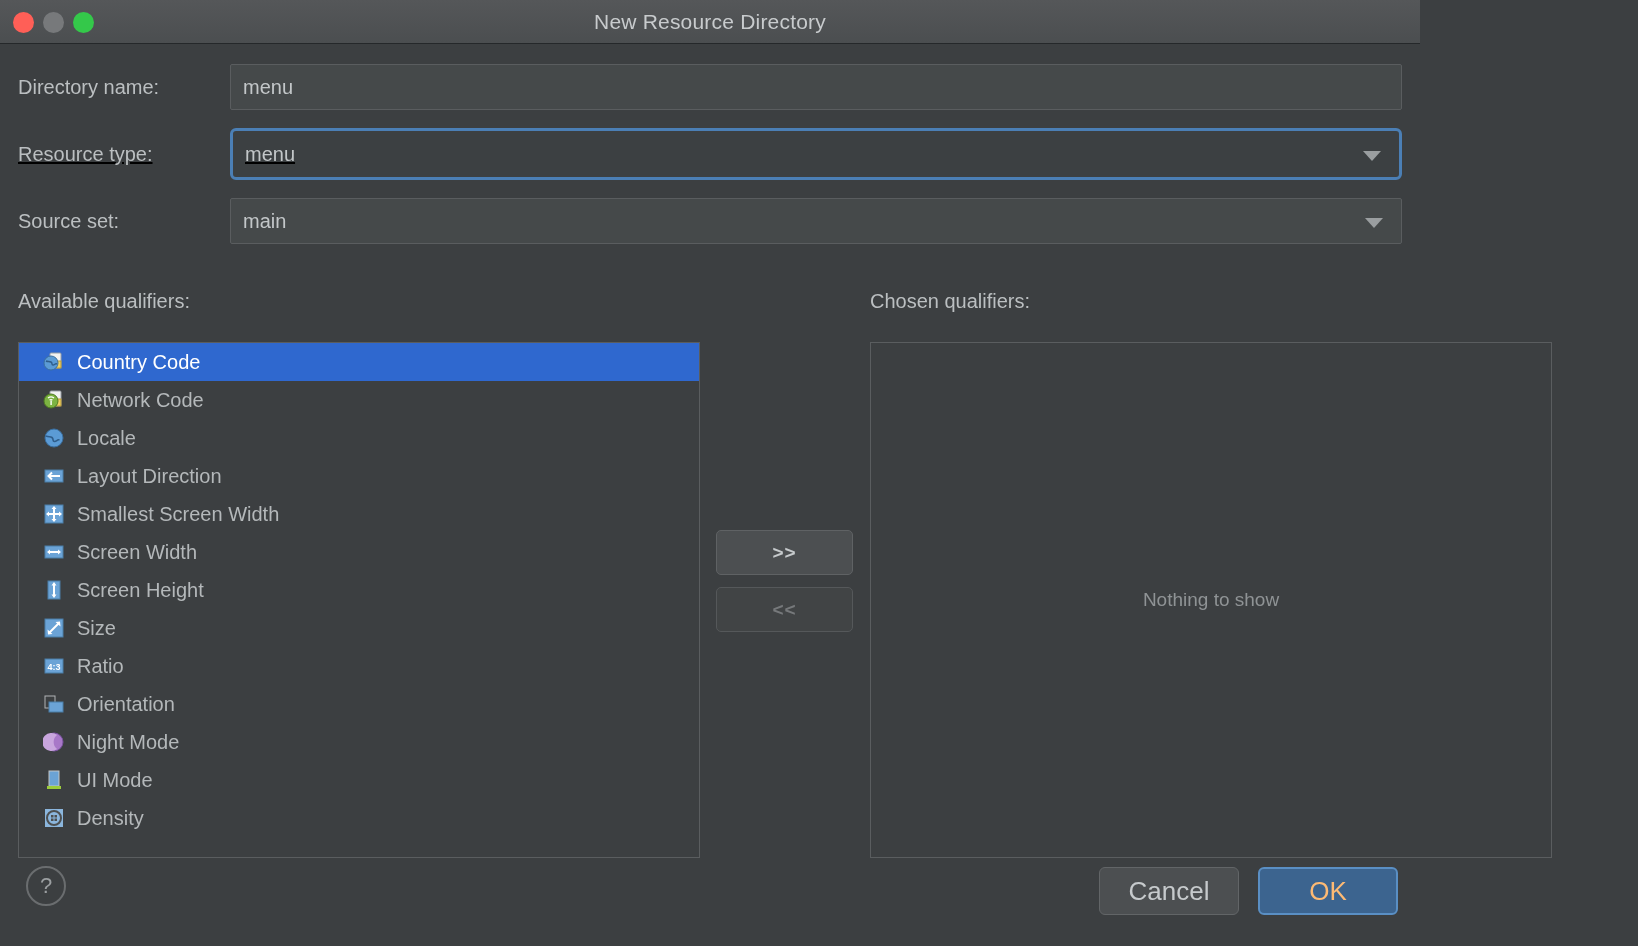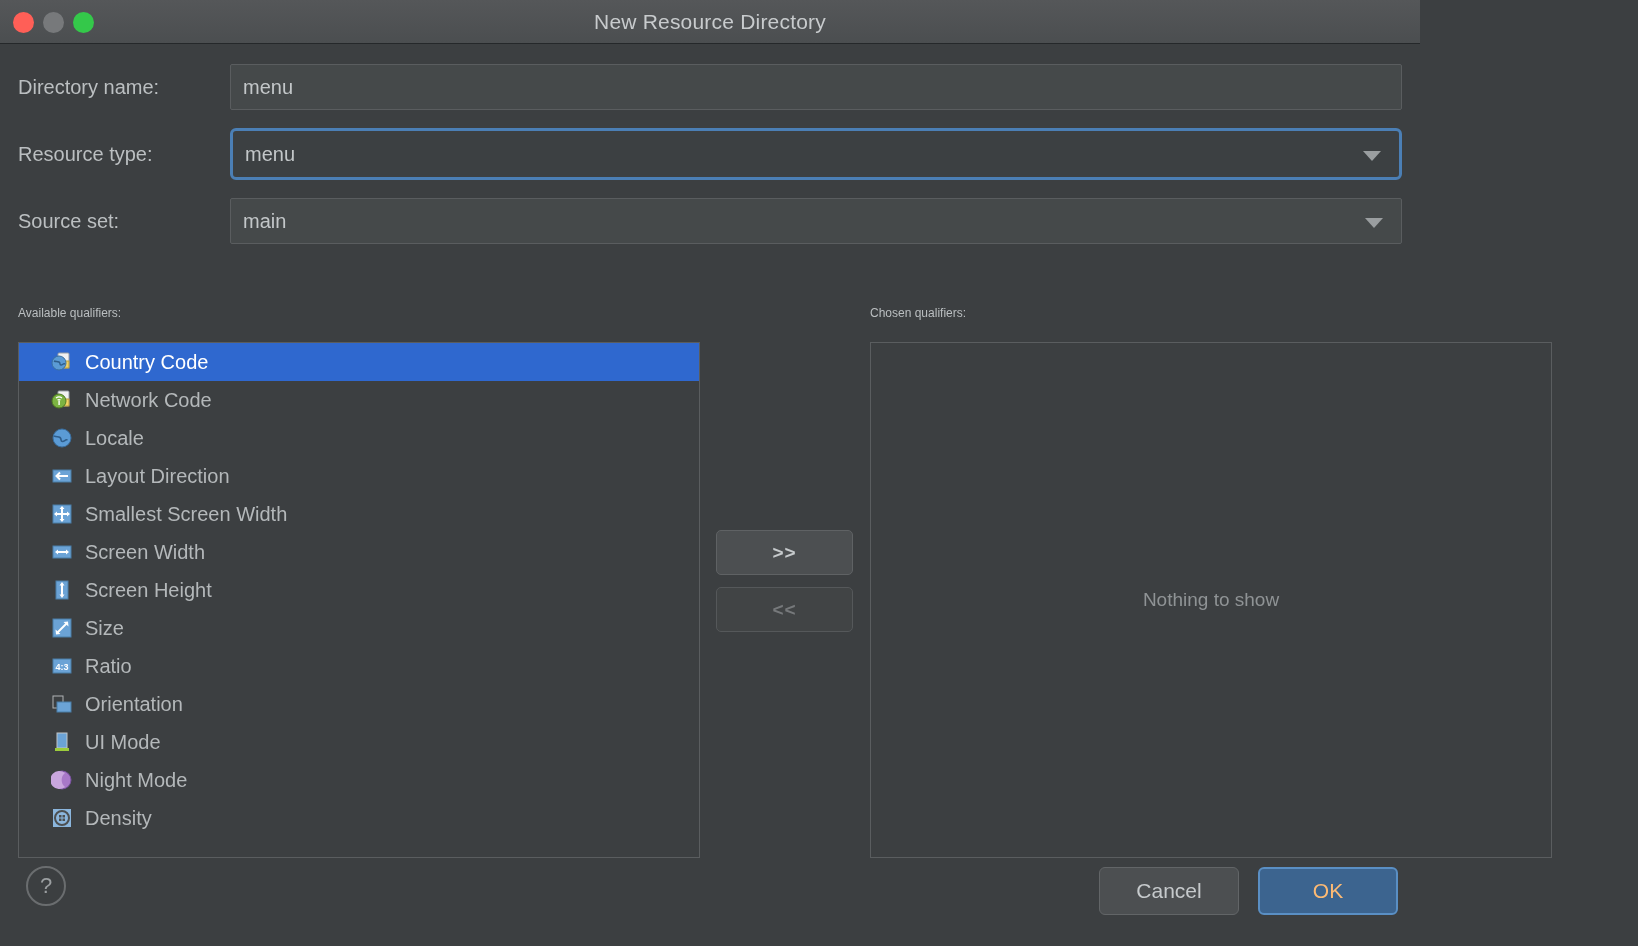--- a/index.html
+++ b/index.html
@@ -61,21 +61,21 @@
 
   
   .form-row {
     position: absolute;
     left: 18px; right: 18px;
     height: 46px;
     display: flex;
     align-items: center;
   }
   #row-dirname  { top: 20px; }
-  #row-restype  { top: 87px; }
+  #row-restype  { top: 87px; text-decoration: underline; }
   #row-srcset   { top: 154px; }
 
   .form-label {
     width: 212px;
     flex: 0 0 212px;
     color: #bbbfc1;
     font-size: 20px;
   }
 
   .field {
@@ -104,40 +104,40 @@
     width: 0; height: 0;
     border-left: 9px solid transparent;
     border-right: 9px solid transparent;
     border-top: 10px solid #9a9ea0;
   }
 
   
   .panel-caption {
     position: absolute;
     color: #bbbfc1;
-    font-size: 12px;
-    top: 262px;
+    font-size: 20px;
+    top: 246px;
   }
   #cap-available { left: 18px; }
   #cap-chosen    { left: 870px; }
 
   
   #available-list {
     position: absolute;
     left: 18px; top: 298px;
     width: 682px; height: 516px;
     background: #3c3f41;
     border: 1px solid #5a5d5f;
     overflow: hidden;
   }
   .qual-row {
     height: 38px;
     display: flex;
     align-items: center;
-    padding-left: 32px;
+    padding-left: 24px;
     gap: 12px;
     color: #b4b8ba;
     font-size: 20px;
     white-space: nowrap;
   }
   .qual-row.selected {
     background: #2f68cf;
     color: #ffffff;
   }
   .qual-icon {
@@ -213,21 +213,21 @@
     position: absolute;
     right: 22px; bottom: 31px;
     display: flex;
     gap: 19px;
   }
   .dlg-btn {
     height: 48px;
     min-width: 140px;
     padding: 0 26px;
     border-radius: 6px;
-    font-size: 21px;
+    font-size: 26px;
     display: flex;
     align-items: center;
     justify-content: center;
   }
   #cancel-button {
     background: #4c4f51;
     border: 1px solid #626567;
     color: #c6cacc;
   }
   #ok-button {
@@ -352,31 +352,31 @@
         </div>
         <div class="qual-row">
           <span class="qual-icon"><svg width="22" height="22" viewBox="0 0 22 22">
               <rect x="2" y="3" width="10" height="12" fill="#3c3f41" stroke="#b0b4b6"></rect>
               <rect x="6" y="9" width="14" height="10" fill="#6ba3d6" stroke="#4a7ea8"></rect>
             </svg></span>
           <span>Orientation</span>
         </div>
         <div class="qual-row">
           <span class="qual-icon"><svg width="22" height="22" viewBox="0 0 22 22">
+              <circle cx="11" cy="11" r="9" fill="#a878c8" stroke="#7a53a0"></circle>
+              <path d="M14 4a9 9 0 0 0 0 14 9 9 0 1 1 0-14z" fill="#c9a6de"></path>
+            </svg></span>
+          <span>Night Mode</span>
+        </div>
+        <div class="qual-row">
+          <span class="qual-icon"><svg width="22" height="22" viewBox="0 0 22 22">
               <rect x="6" y="2" width="10" height="15" fill="#6ba3d6" stroke="#c2c6c8"></rect>
               <rect x="4" y="17" width="14" height="3" fill="#9ccc3c"></rect>
             </svg></span>
           <span>UI Mode</span>
-        </div>
-        <div class="qual-row">
-          <span class="qual-icon"><svg width="22" height="22" viewBox="0 0 22 22">
-              <circle cx="11" cy="11" r="9" fill="#a878c8" stroke="#7a53a0"></circle>
-              <path d="M14 4a9 9 0 0 0 0 14 9 9 0 1 1 0-14z" fill="#c9a6de"></path>
-            </svg></span>
-          <span>Night Mode</span>
         </div>
         <div class="qual-row">
           <span class="qual-icon"><svg width="22" height="22" viewBox="0 0 22 22">
               <rect x="2" y="2" width="18" height="18" fill="#8bb6dd"></rect>
               <circle cx="11" cy="11" r="7" fill="none" stroke="#4c4f51" stroke-width="2"></circle>
               <rect x="8" y="8" width="2.5" height="2.5" fill="#4c4f51"></rect>
               <rect x="11.5" y="8" width="2.5" height="2.5" fill="#4c4f51"></rect>
               <rect x="8" y="11.5" width="2.5" height="2.5" fill="#4c4f51"></rect>
               <rect x="11.5" y="11.5" width="2.5" height="2.5" fill="#4c4f51"></rect>
             </svg></span>

